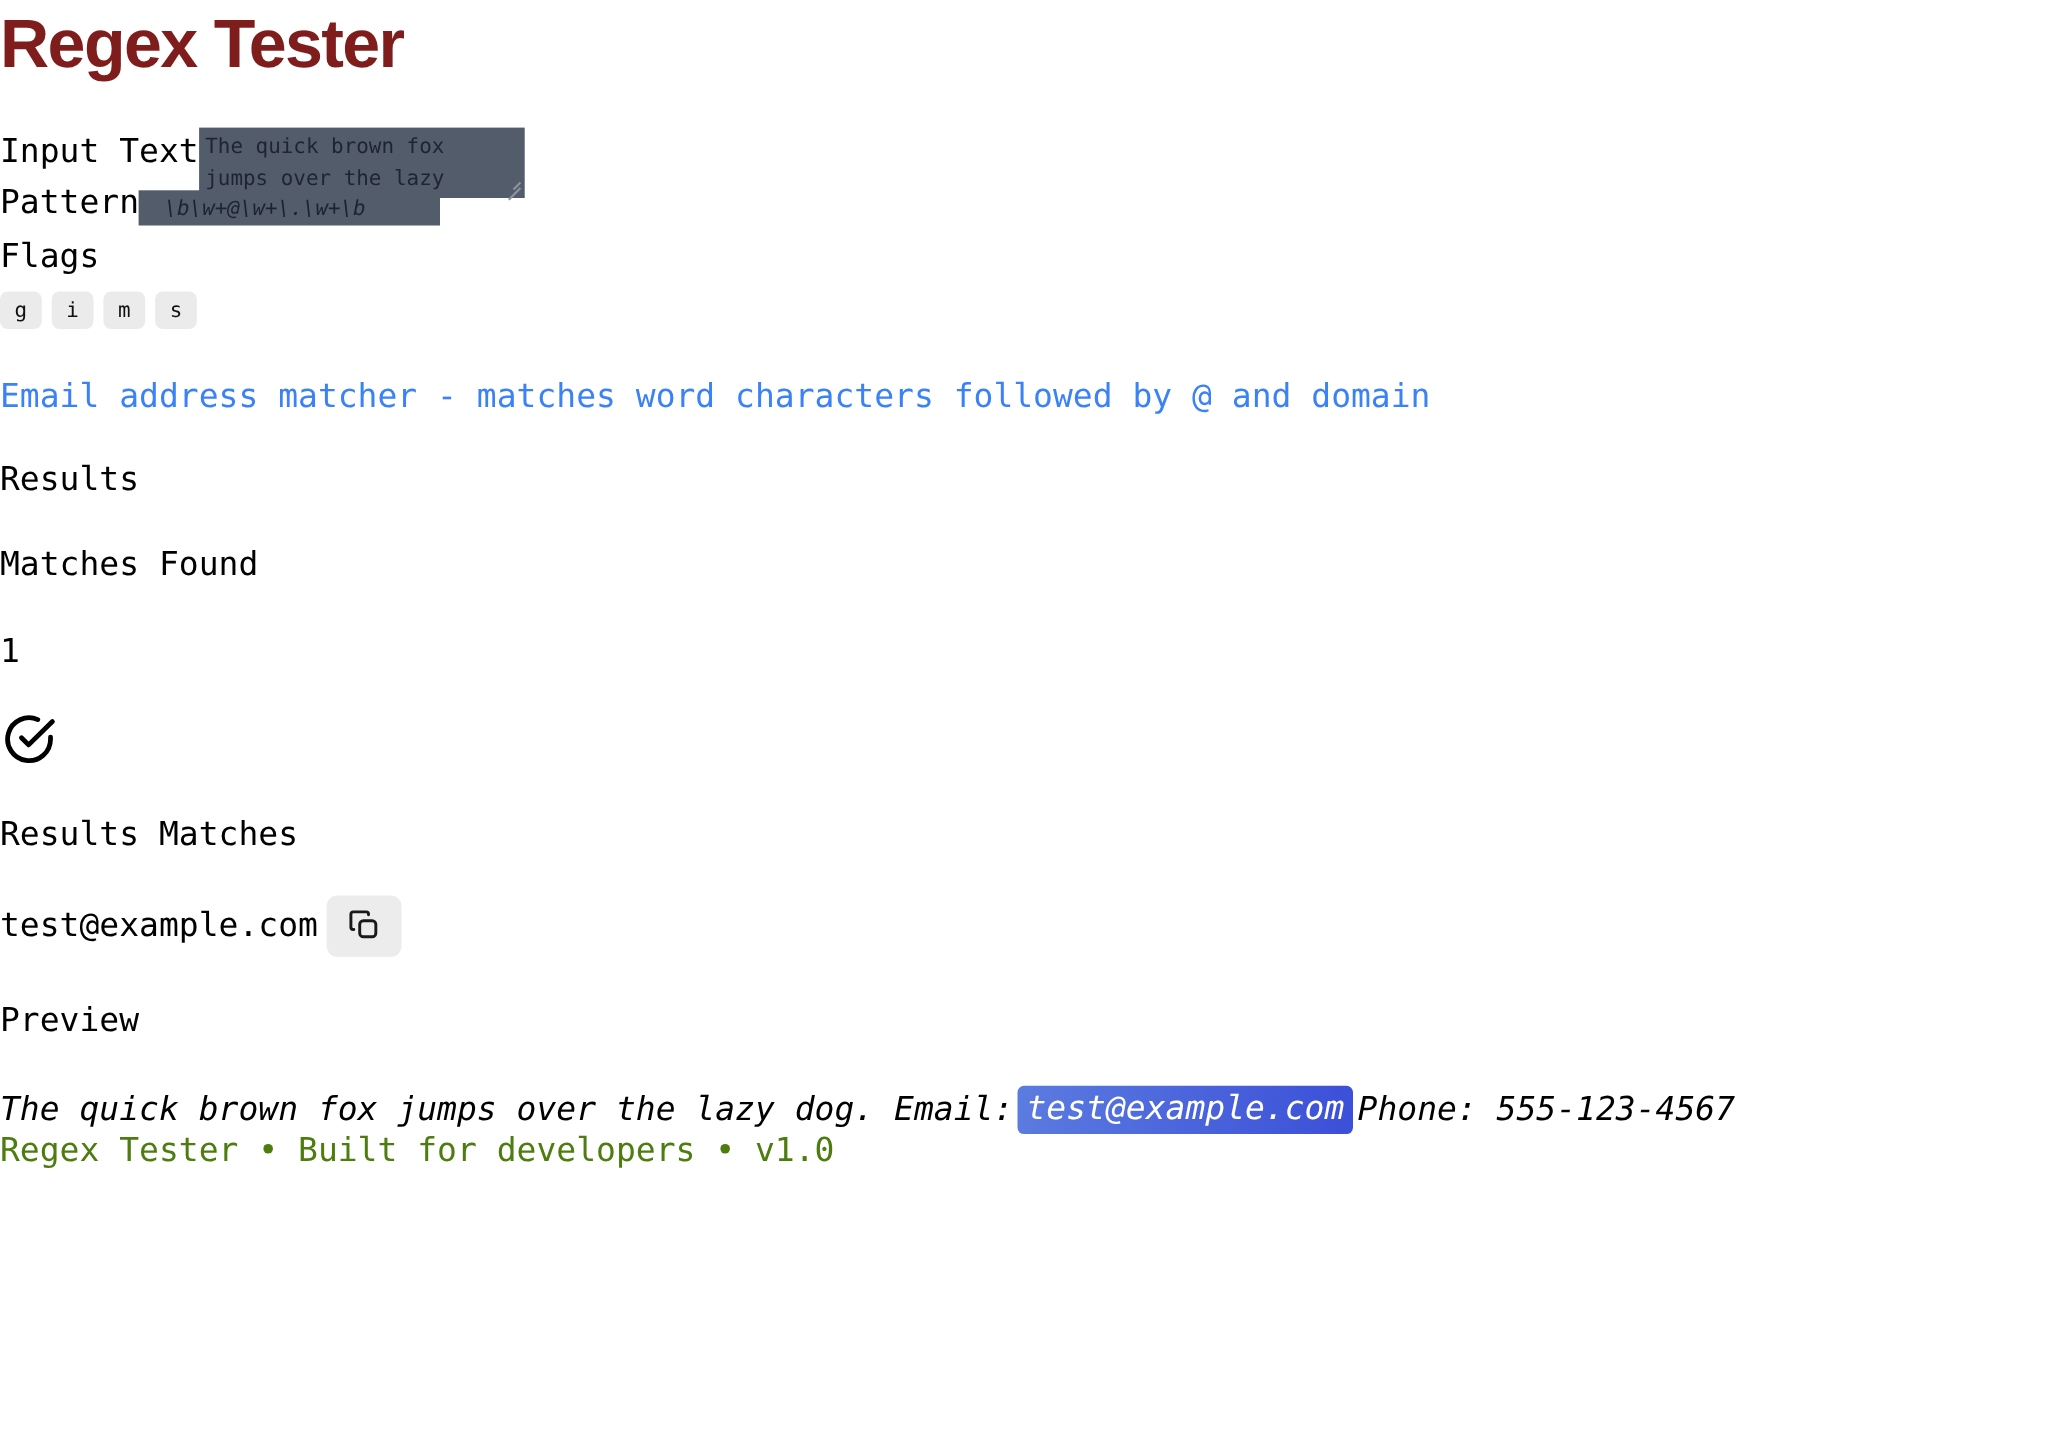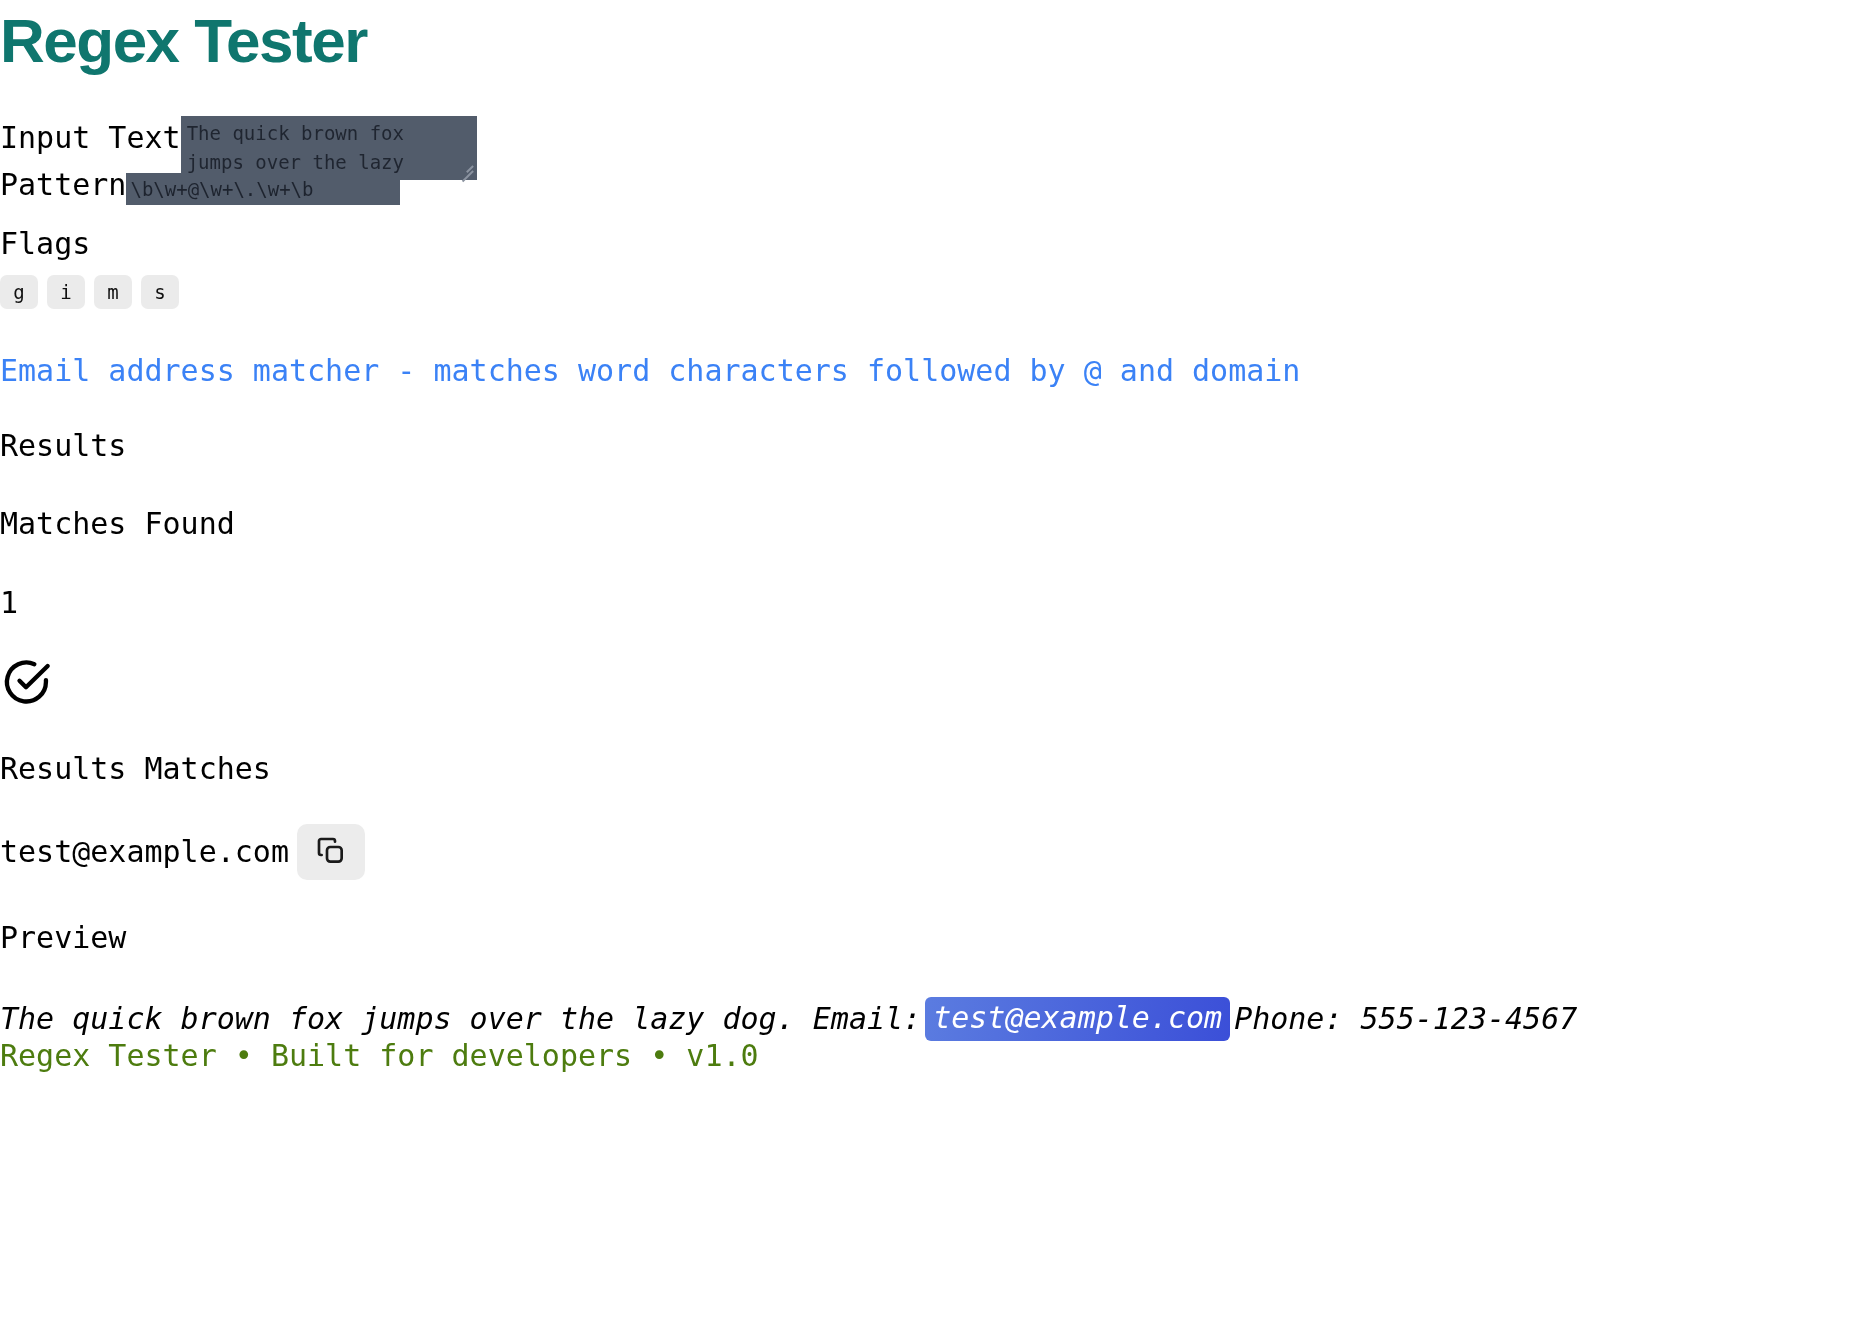--- a/index.html
+++ b/index.html
@@ -25,21 +25,21 @@
 
   
   .app-title {
     font-family: "Liberation Sans", sans-serif;
     font-weight: bold;
     font-size: 62px;
     line-height: 1;
     letter-spacing: -1.5px;
     margin: 0;
     padding: 10px 0 0 0;
-    color: #0f766e;
+    color: #7f1d1d;
   }
 
   .app-subtitle {
     font-family: "DejaVu Sans Mono", "Liberation Mono", monospace;
     font-size: 30px;
     line-height: 1;
     margin: 0;
     padding: 68px 0 0 0;
     color: #000;
     letter-spacing: 0px;
@@ -116,29 +116,30 @@
   .pattern-input {
     width: 274px;
     height: 32px;
     background: #525c6b;
     color: #1d232e;
     border: none;
     outline: none;
     font-family: "DejaVu Sans Mono", "Liberation Mono", monospace;
     font-size: 19px;
     line-height: 32px;
-    padding: 0 4px;
+    padding: 0 23px;
     box-sizing: border-box;
+    font-style: italic;
   }
 
   .flags-row {
     height: 42px;
     display: flex;
     align-items: center;
-    margin-top: 18px;
+    margin-top: 8px;
   }
 
   .flags-label {
     font-size: 30px;
     line-height: 40px;
   }
 
   .flag-chips {
     display: flex;
     gap: 9px;

